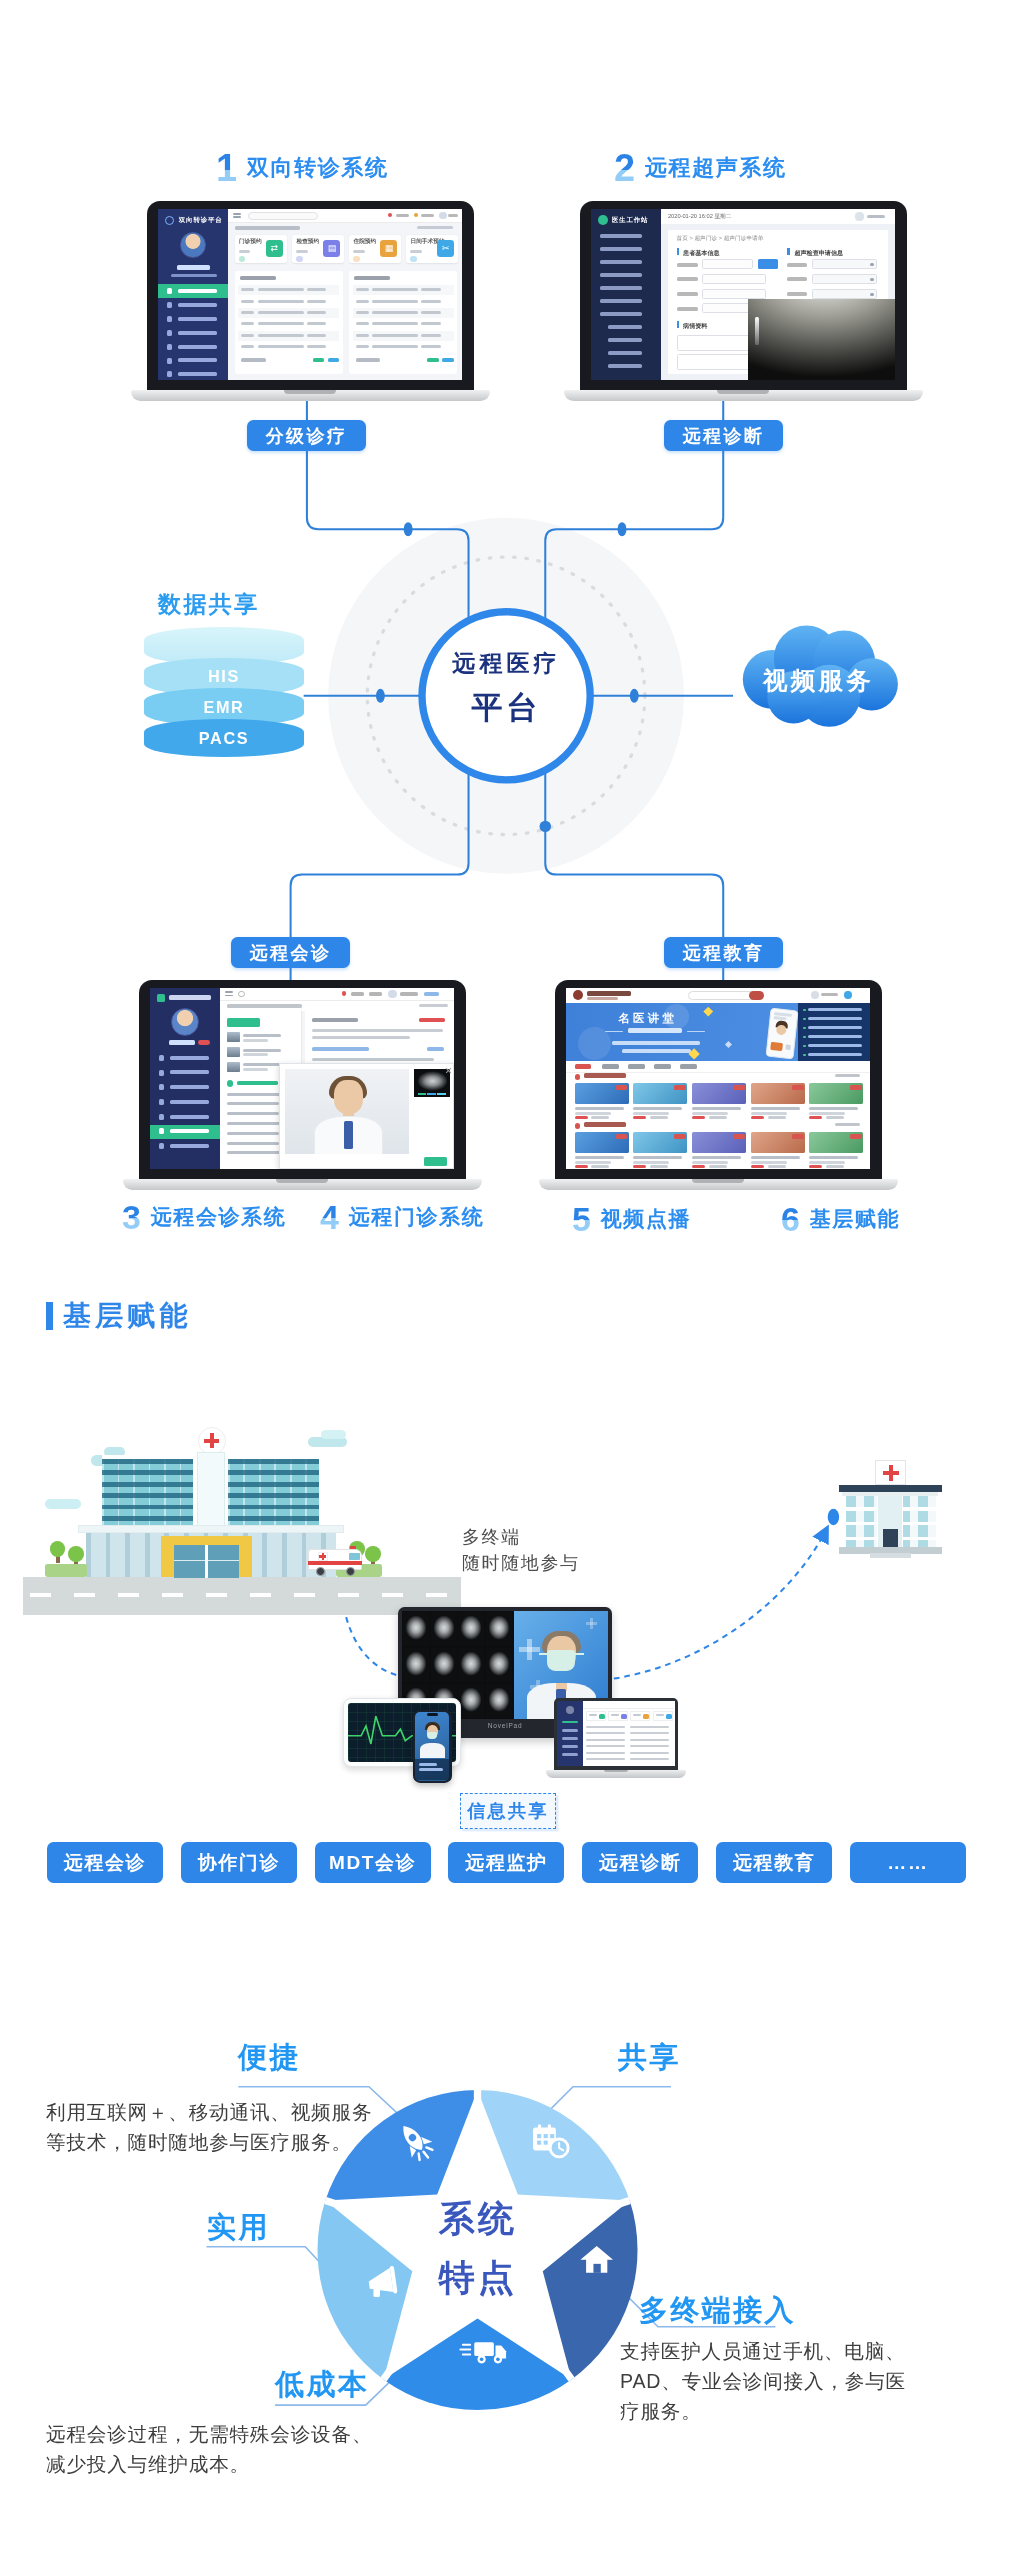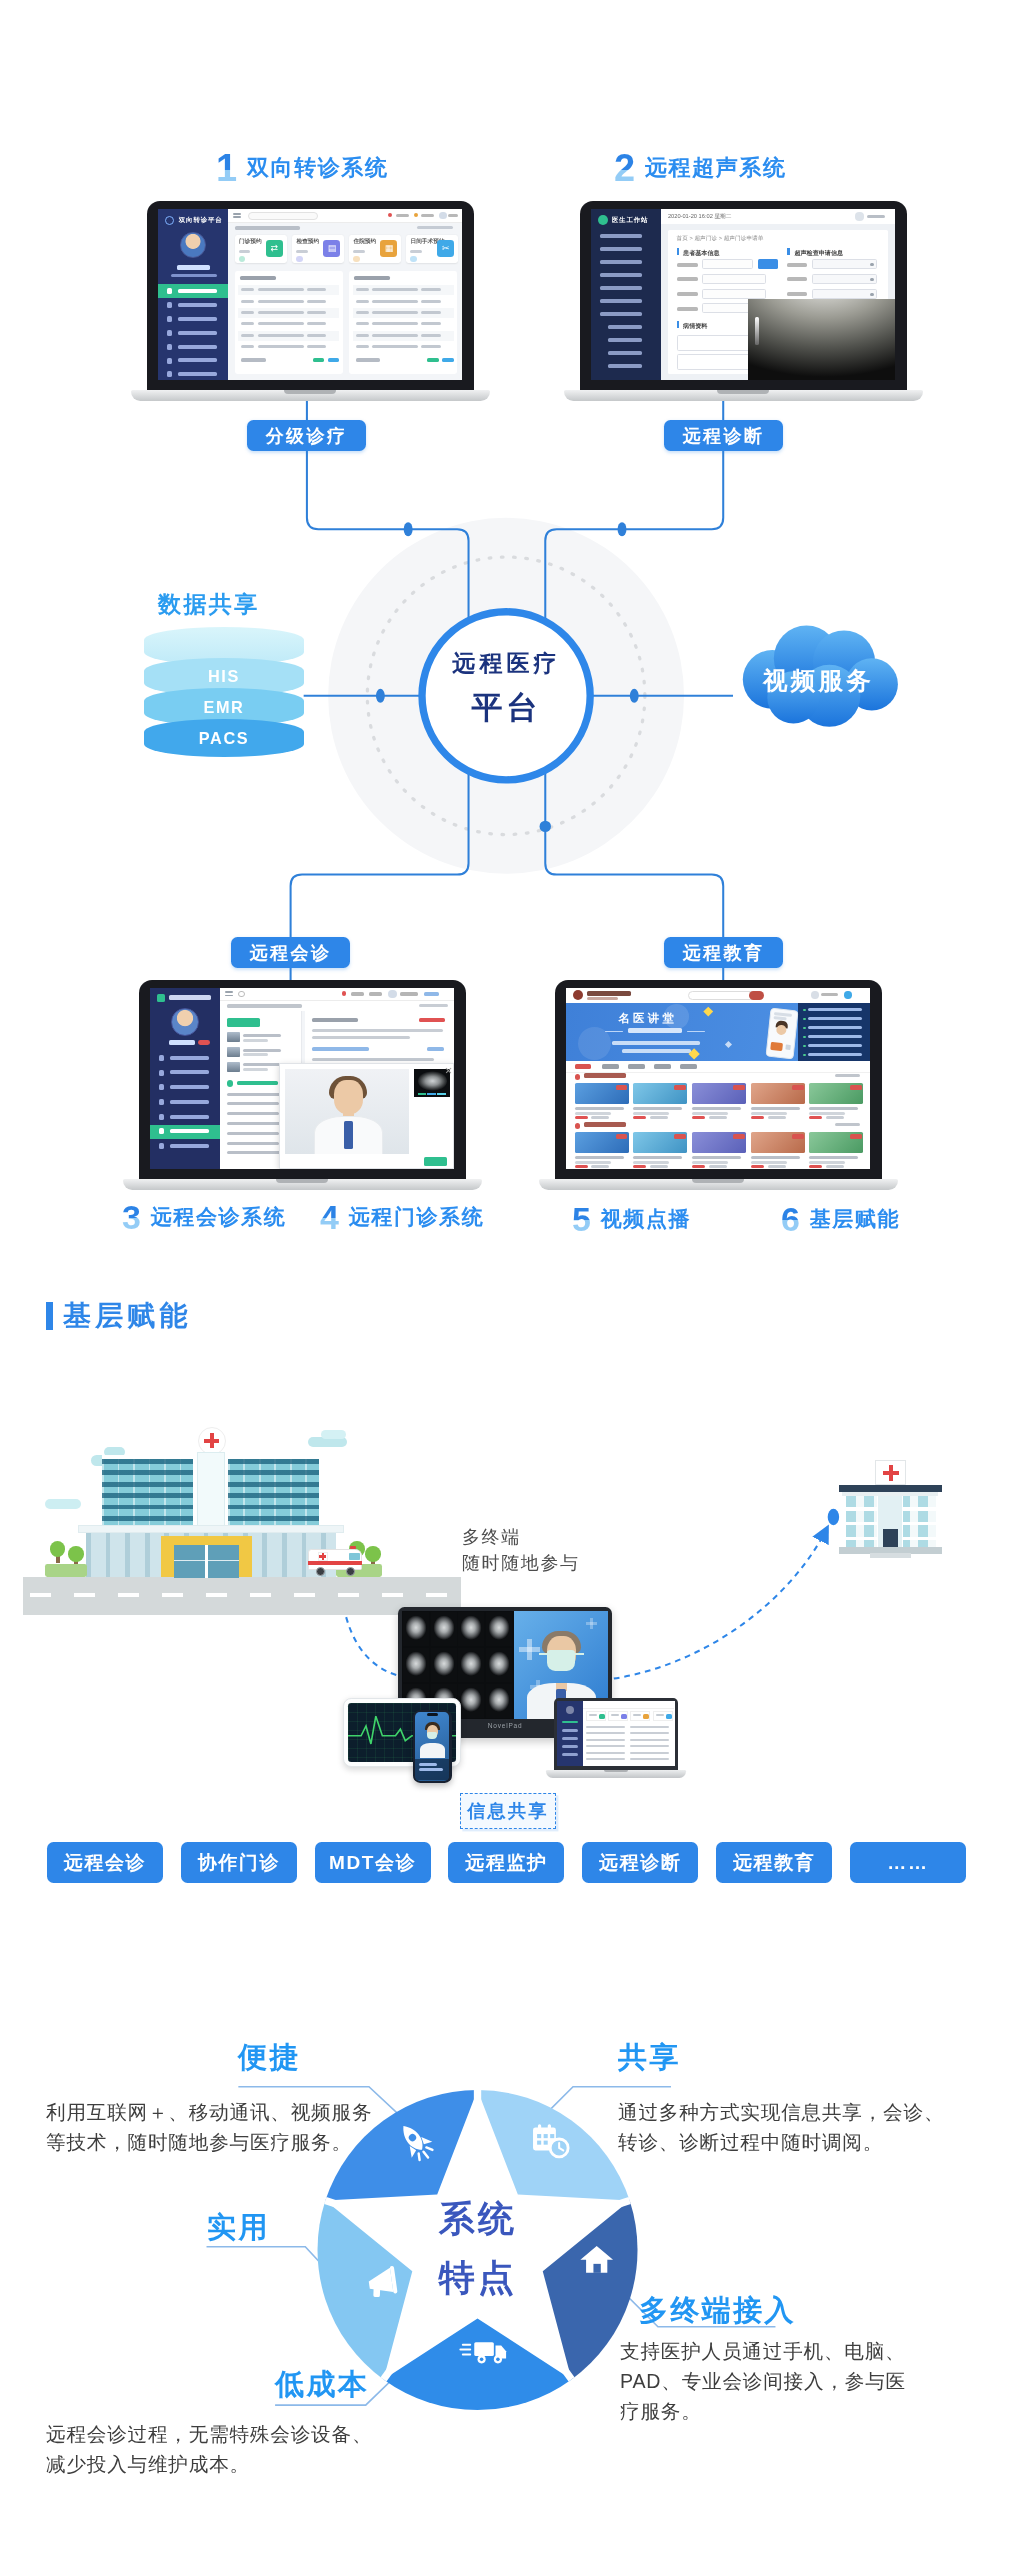--- a/index.html
+++ b/index.html
@@ -226,21 +226,20 @@
   <div class="chip">……</div>
 </div>
 
 <div class="flabel" style="left:238px;top:2038px">便捷</div>
 <div class="flabel" style="left:618px;top:2038px">共享</div>
 <div class="flabel" style="left:207px;top:2208px">实用</div>
 <div class="flabel" style="left:639px;top:2291px">多终端接入</div>
 <div class="flabel" style="left:275px;top:2365px">低成本</div>
 
 <div class="para" style="left:46px;top:2098px;width:328px">利用互联网＋、移动通讯、视频服务等技术，随时随地参与医疗服务。</div>
-<div class="para" style="left:618px;top:2098px;width:338px">通过多种方式实现信息共享，会诊、转诊、诊断过程中随时调阅。</div>
 <div class="para" style="left:620px;top:2337px;width:287px">支持医护人员通过手机、电脑、PAD、专业会诊间接入，参与医疗服务。</div>
 <div class="para" style="left:46px;top:2420px;width:345px">远程会诊过程，无需特殊会诊设备、减少投入与维护成本。</div>
 
 <div class="ov" style="left:415px;top:2195px;width:126px;text-align:center;color:#3a57bd;font-weight:bold;letter-spacing:3.3px">
   <div style="font-size:36px">系统</div>
   <div style="font-size:36px;margin-top:9.8px">特点</div>
 </div>
 
 <div style="position: absolute; left: 147px; top: 201px; width: 327px; z-index: 2;">
       <div style="position: absolute; left: 0px; top: 0px; width: 327px; height: 189px; background: rgb(25, 26, 31); border-radius: 13px 13px 0px 0px;">

